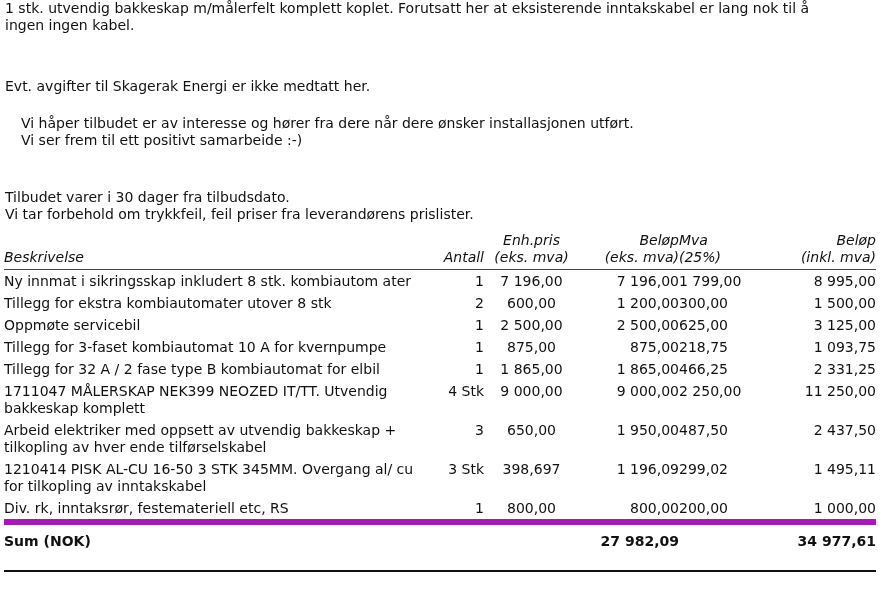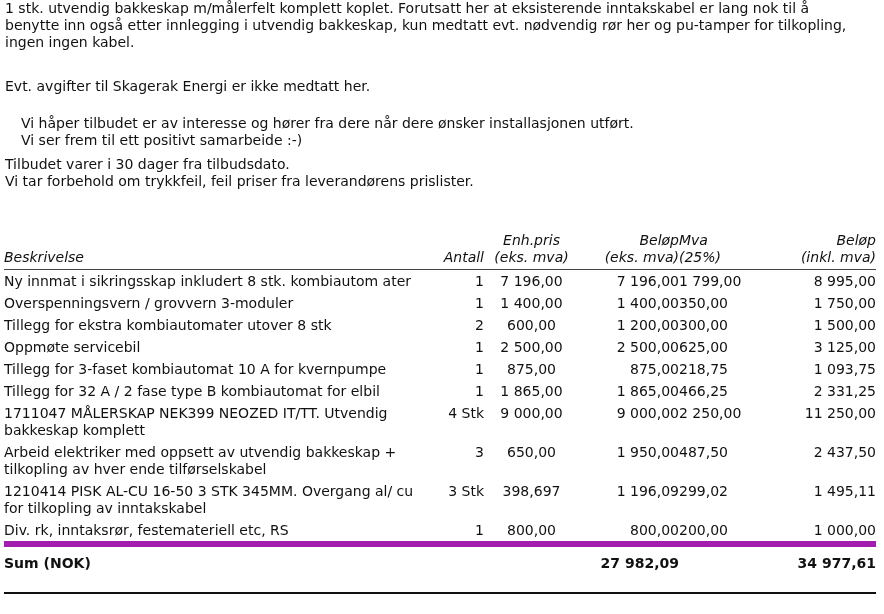--- a/index.html
+++ b/index.html
@@ -7,21 +7,21 @@
     width: 884px; height: 614px; overflow: hidden;
     font-family: "DejaVu Sans", sans-serif;
     color: #111111;
     font-size: 14px;
     position: relative;
   }
   .para { position: absolute; left: 5px; line-height: 17px; margin: 0; white-space: nowrap; }
   .p1 { top: 0px; }
   .p2 { top: 78px; }
   .p3 { top: 115px; margin-left: 16px; }
-  .p4 { top: 156px; }
+  .p4 { top: 189px; }
   .para div { display: block; }
 
   table.items {
     position: absolute; left: 4px; top: 232px;
     width: 872px;
     border-collapse: collapse;
     font-size: 14px;
     table-layout: fixed;
   }
   table.items th {
@@ -44,21 +44,20 @@
   .c-gross { width: 107px; text-align: right; }
   .c-desc-cell { white-space: normal; padding-right: 10px !important; }
   tr.last-item td { border-bottom: 6px solid #a21caf; }
   tr.sum td { font-weight: bold; padding-top: 8px; padding-bottom: 20px; border-bottom: 2px solid #111; }
 </style>
 </head>
 <body>
 
 <div class="para p1">
   <div>1 stk. utvendig bakkeskap m/målerfelt komplett koplet. Forutsatt her at eksisterende inntakskabel er lang nok til å</div>
-  <div>benytte inn også etter innlegging i utvendig bakkeskap, kun medtatt evt. nødvendig rør her og pu-tamper for tilkopling,</div>
   <div>ingen ingen kabel.</div>
 </div>
 
 <div class="para p2">
   <div>Evt. avgifter til Skagerak Energi er ikke medtatt her.</div>
 </div>
 
 <div class="para p3">
   <div>Vi håper tilbudet er av interesse og hører fra dere når dere ønsker installasjonen utført.</div>
   <div>Vi ser frem til ett positivt samarbeide :-)</div>
@@ -81,28 +80,20 @@
     </tr>
   </thead>
   <tbody id="rows">
     <tr>
         <td class="c-desc c-desc-cell">Ny innmat i sikringsskap inkludert 8 stk. kombiautom ater</td>
         <td class="c-qty">1</td>
         <td class="c-unit">7 196,00</td>
         <td class="c-net">7 196,00</td>
         <td class="c-vat">1 799,00</td>
         <td class="c-gross">8 995,00</td>
-      </tr>
-      <tr>
-        <td class="c-desc c-desc-cell">Overspenningsvern / grovvern 3-moduler</td>
-        <td class="c-qty">1</td>
-        <td class="c-unit">1 400,00</td>
-        <td class="c-net">1 400,00</td>
-        <td class="c-vat">350,00</td>
-        <td class="c-gross">1 750,00</td>
       </tr>
       <tr>
         <td class="c-desc c-desc-cell">Tillegg for ekstra kombiautomater utover 8 stk</td>
         <td class="c-qty">2</td>
         <td class="c-unit">600,00</td>
         <td class="c-net">1 200,00</td>
         <td class="c-vat">300,00</td>
         <td class="c-gross">1 500,00</td>
       </tr>
       <tr>

